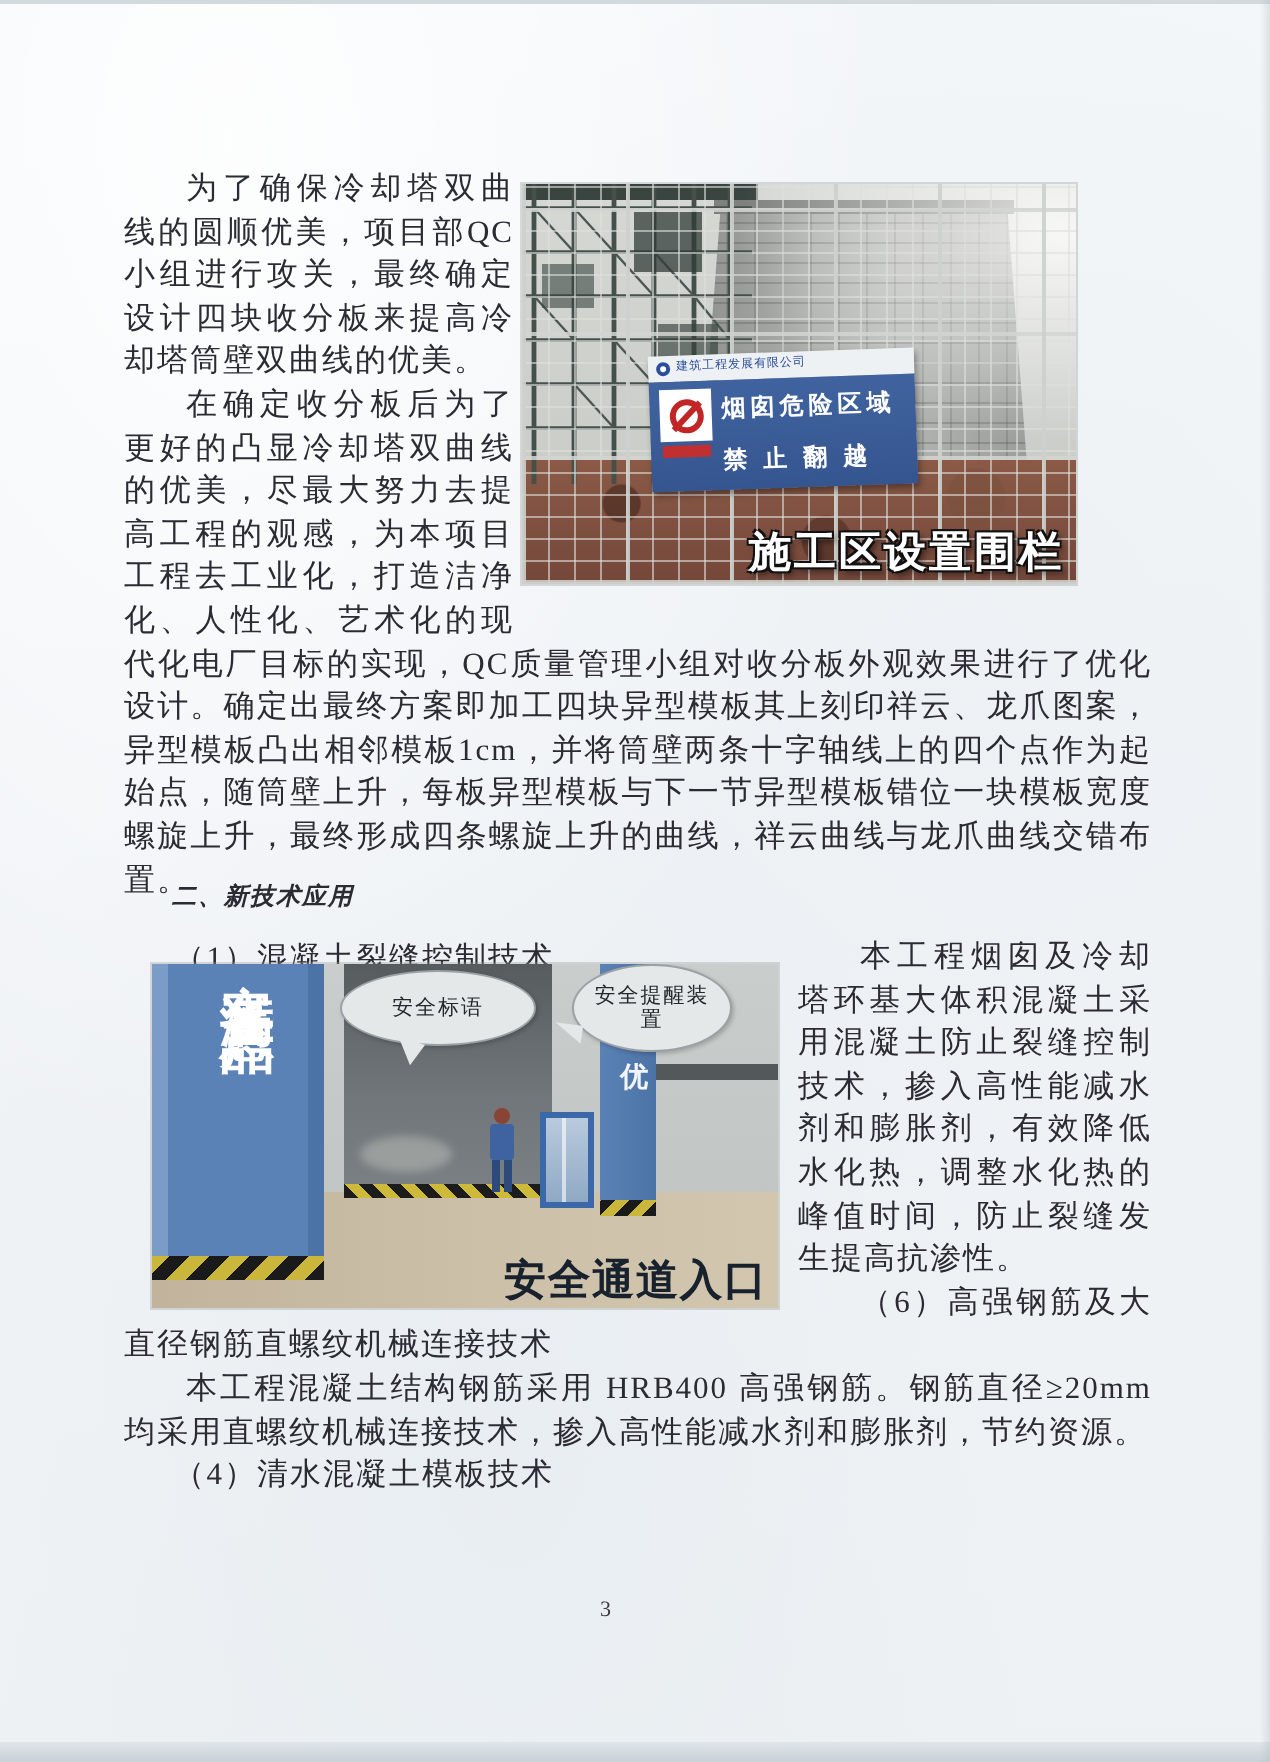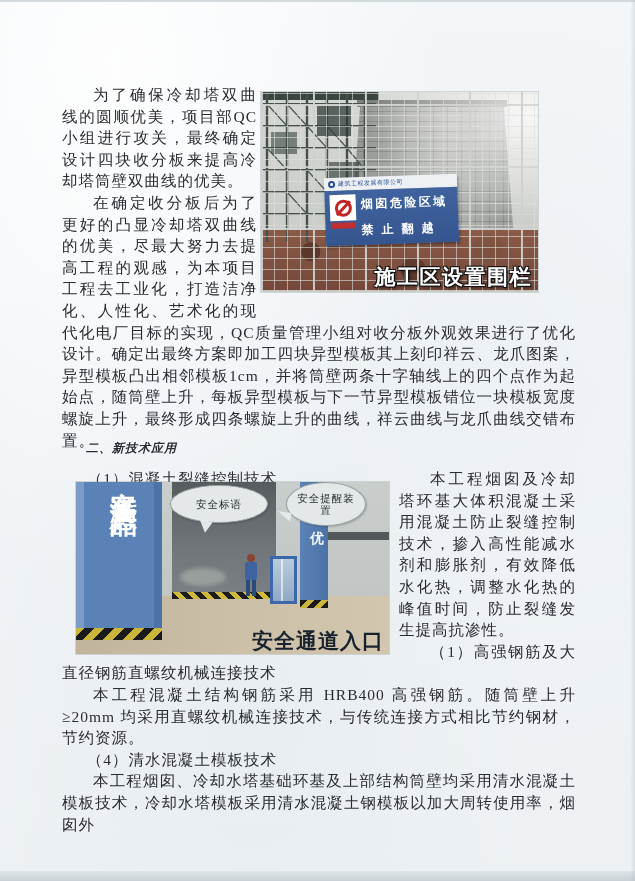--- a/index.html
+++ b/index.html
@@ -229,22 +229,21 @@
       <span class="tail t1"></span>
     </div>
     <div class="bubble b2">
       <span>安全提醒装置</span>
       <span class="tail t2"></span>
     </div>
     <div class="p2-caption">安全通道入口</div>
   </div>
 
   <p class="indent2">本工程烟囱及冷却塔环基大体积混凝土采用混凝土防止裂缝控制技术，掺入高性能减水剂和膨胀剂，有效降低水化热，调整水化热的峰值时间，防止裂缝发生提高抗渗性。</p>
-  <p class="indent2">（1）高强钢筋及大直径钢筋直螺纹机械连接技术</p>
-  <p class="indent2">本工程混凝土结构钢筋采用 HRB400 高强钢筋。随筒壁上升≥20mm 均采用直螺纹机械连接技术，与传统连接方式相比节约钢材，节约资源。</p>
+  <p class="indent2">（6）高强钢筋及大直径钢筋直螺纹机械连接技术</p>
+  <p class="indent2">本工程混凝土结构钢筋采用 HRB400 高强钢筋。钢筋直径≥20mm 均采用直螺纹机械连接技术，掺入高性能减水剂和膨胀剂，节约资源。</p>
   <p class="indent15">（4）清水混凝土模板技术</p>
-  <p class="indent2">本工程烟囱、冷却水塔基础环基及上部结构筒壁均采用清水混凝土模板技术，冷却水塔模板采用清水混凝土钢模板以加大周转使用率，烟囱外</p>
 </div>
 
 <div class="page-number">3</div>
 
 <div class="edge-bottom"></div>
 <div class="edge-right"></div>
 
 </body></html>

